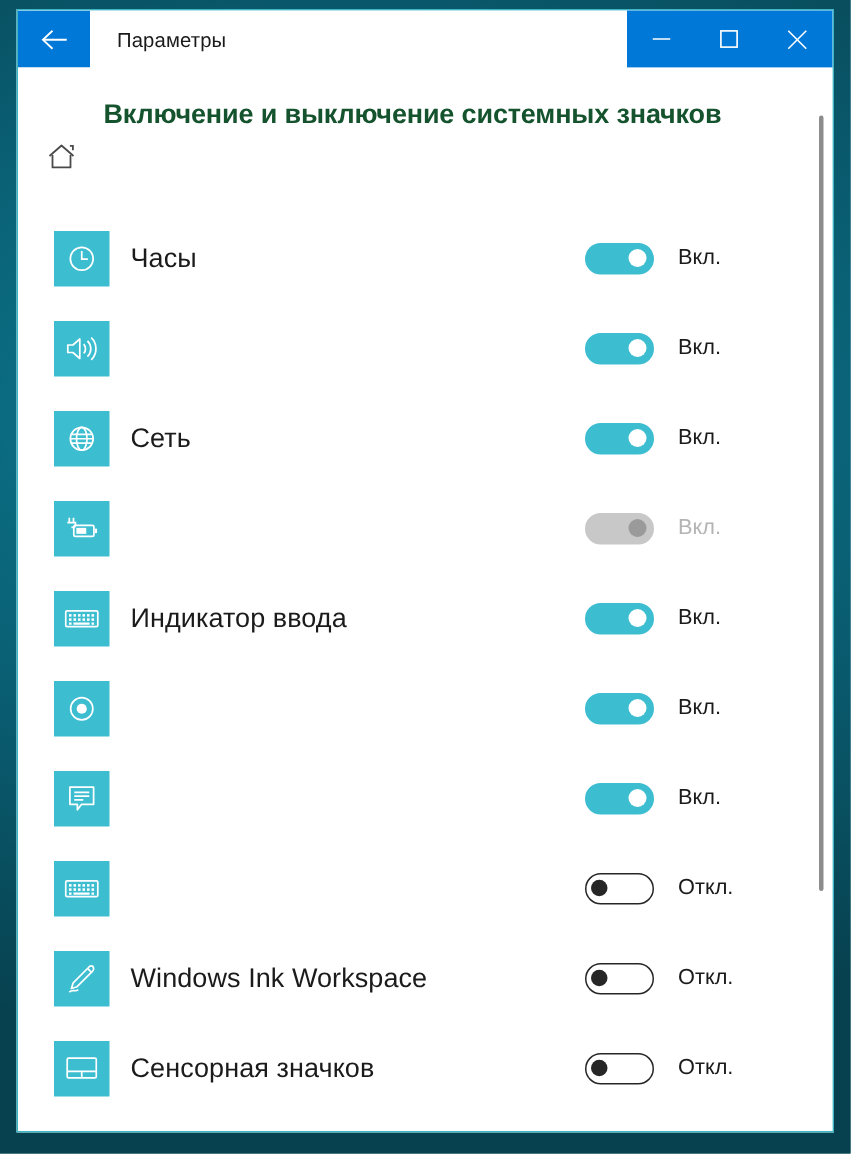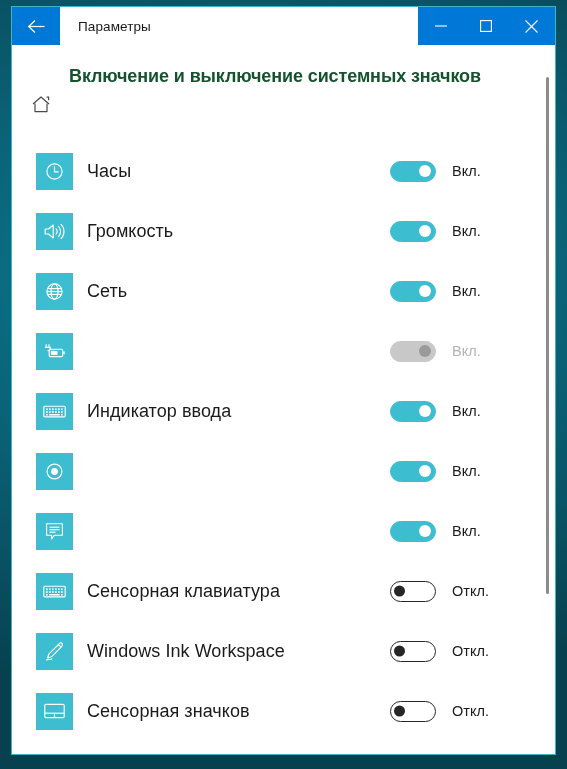--- a/index.html
+++ b/index.html
@@ -302,21 +302,20 @@
         </div>
         <div class="setting-row">
           <div class="row-icon">
             <svg width="21" height="19" viewBox="0 0 21 19">
               <path d="M1.2 7 L4.6 7 L9.2 3 L9.2 16 L4.6 12 L1.2 12 Z" fill="none" stroke="#ffffff" stroke-width="1.15" stroke-linejoin="round"></path>
               <path d="M11.8 6.4 A4.6 4.6 0 0 1 11.8 12.6" fill="none" stroke="#ffffff" stroke-width="1.15"></path>
               <path d="M14.3 4.2 A7.4 7.4 0 0 1 14.3 14.8" fill="none" stroke="#ffffff" stroke-width="1.15"></path>
               <path d="M16.8 2.1 A10.2 10.2 0 0 1 16.8 16.9" fill="none" stroke="#ffffff" stroke-width="1.15"></path>
             </svg>
           </div>
-          <div class="row-label">Громкость</div>
           <div class="toggle-wrap">
             <div class="toggle on">
               <div class="knob"></div>
             </div>
             <div class="toggle-state">Вкл.</div>
           </div>
         </div>
         <div class="setting-row">
           <div class="row-icon">
             <svg width="19" height="19" viewBox="0 0 19 19">
@@ -429,21 +428,20 @@
                 <rect x="9" y="7.2" width="1.7" height="1.7"></rect>
                 <rect x="12" y="7.2" width="1.7" height="1.7"></rect>
                 <rect x="15" y="7.2" width="1.7" height="1.7"></rect>
                 <rect x="18" y="7.2" width="1.7" height="1.7"></rect>
                 <rect x="3" y="10" width="1.7" height="1.5"></rect>
                 <rect x="6" y="10" width="10.7" height="1.5"></rect>
                 <rect x="18" y="10" width="1.7" height="1.5"></rect>
               </g>
             </svg>
           </div>
-          <div class="row-label">Сенсорная клавиатура</div>
           <div class="toggle-wrap">
             <div class="toggle off">
               <div class="knob"></div>
             </div>
             <div class="toggle-state">Откл.</div>
           </div>
         </div>
         <div class="setting-row">
           <div class="row-icon">
             <svg width="21" height="21" viewBox="0 0 21 21">

